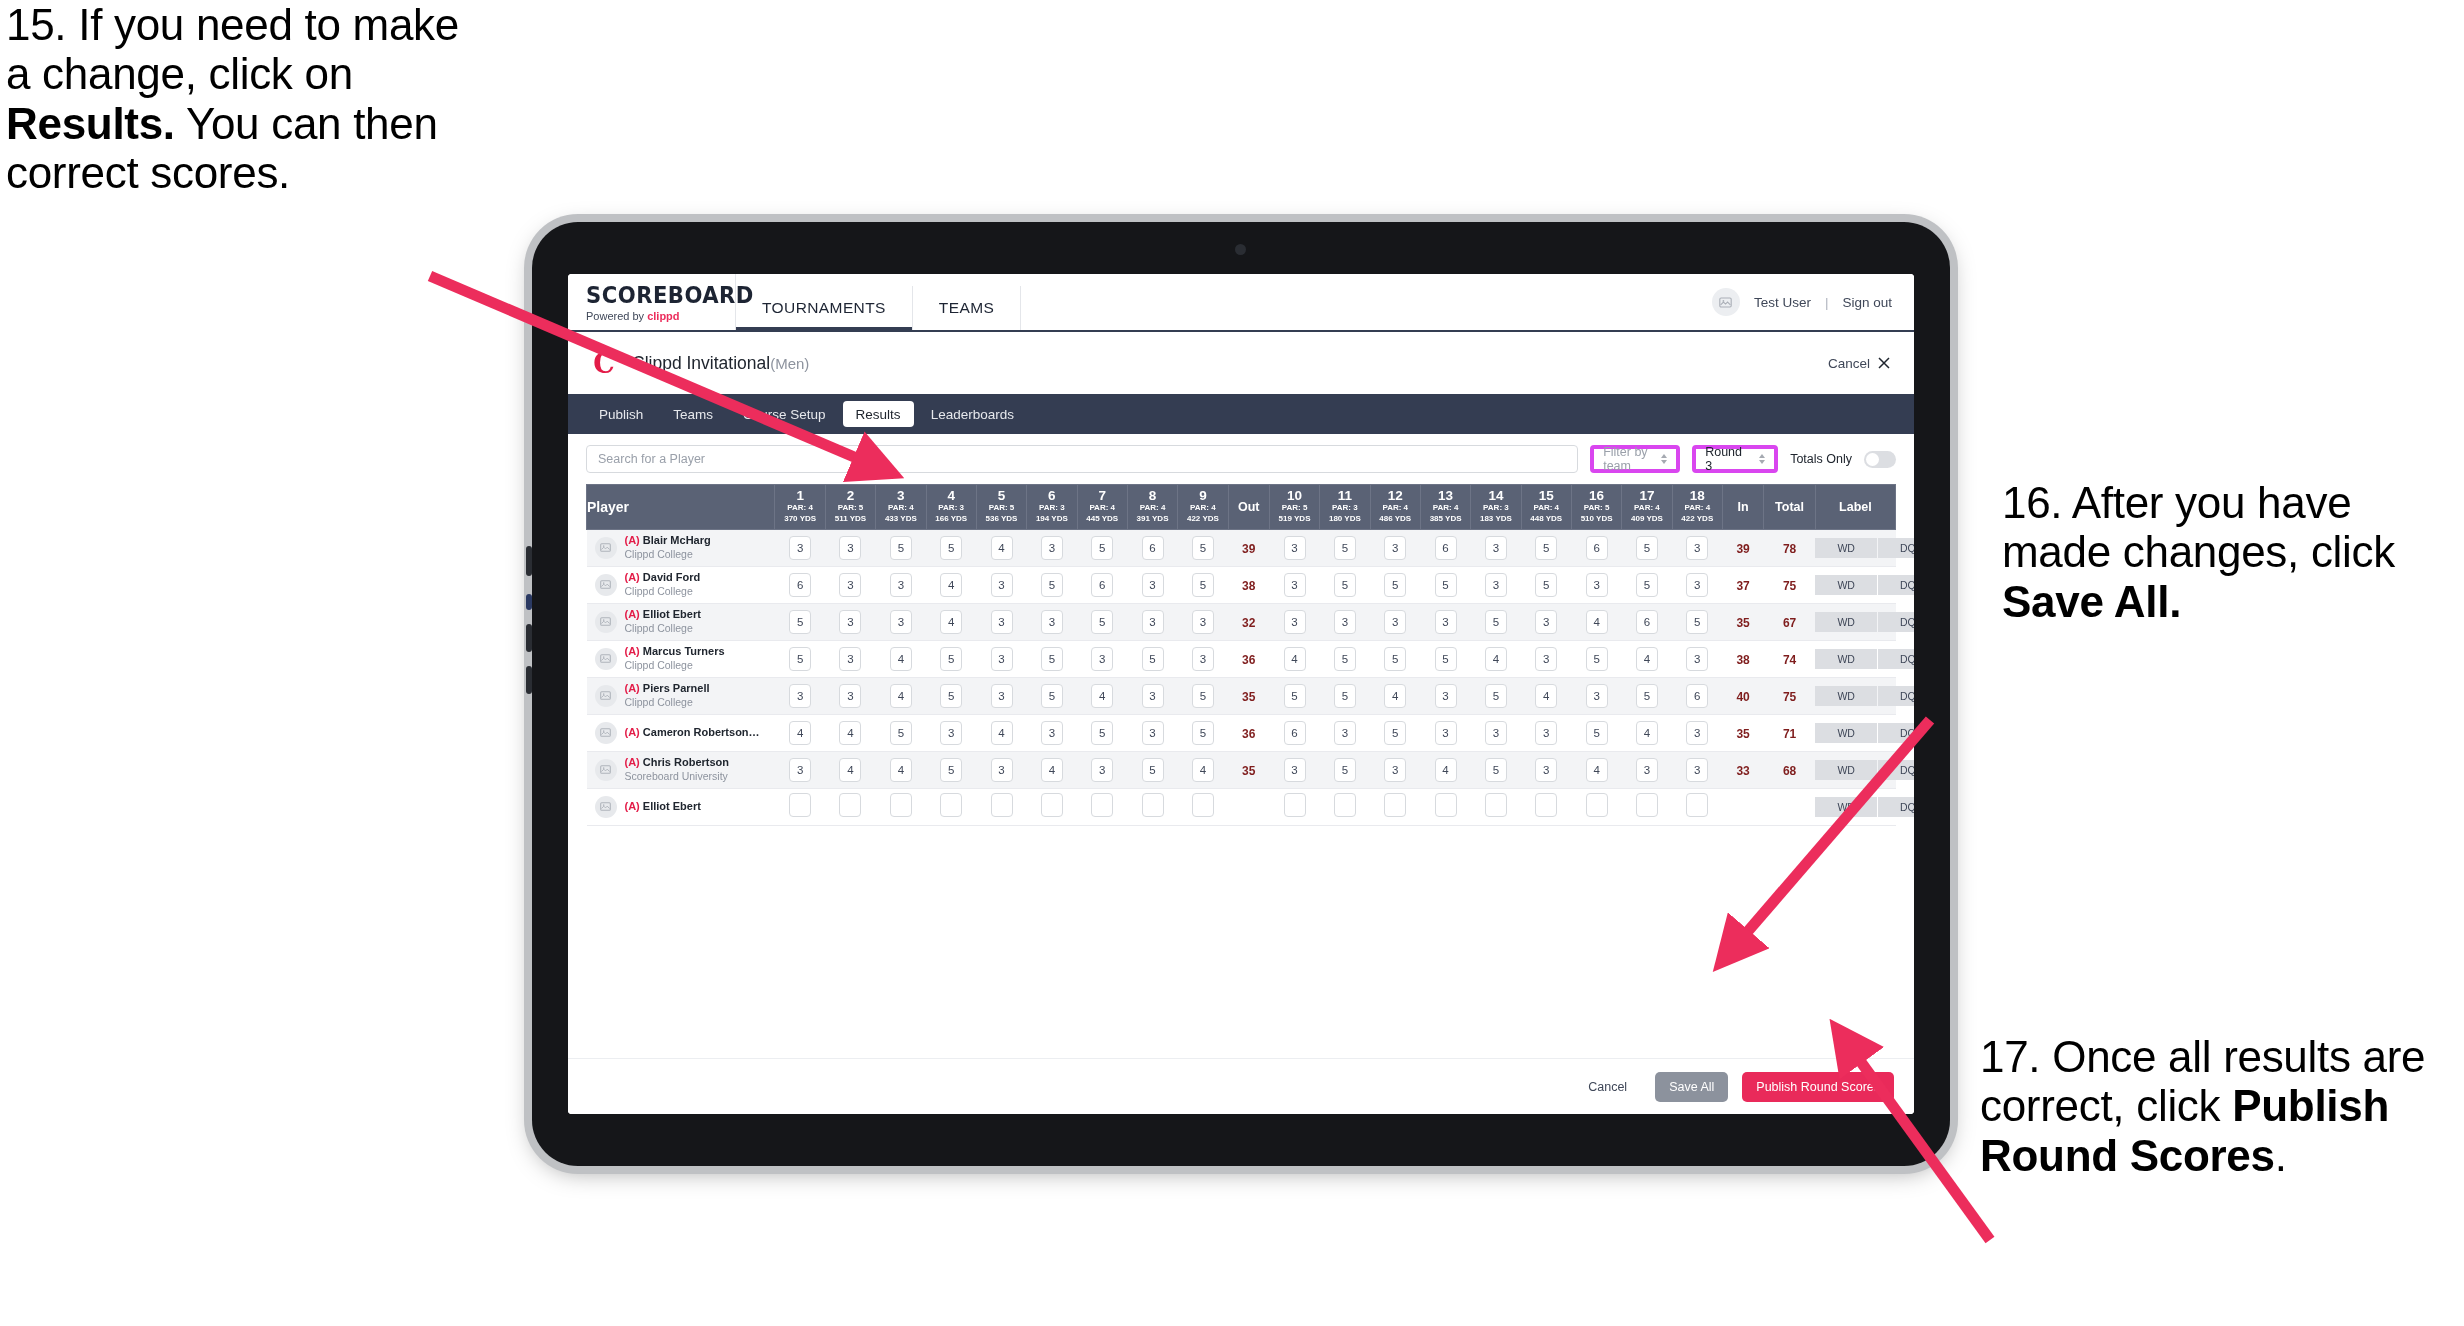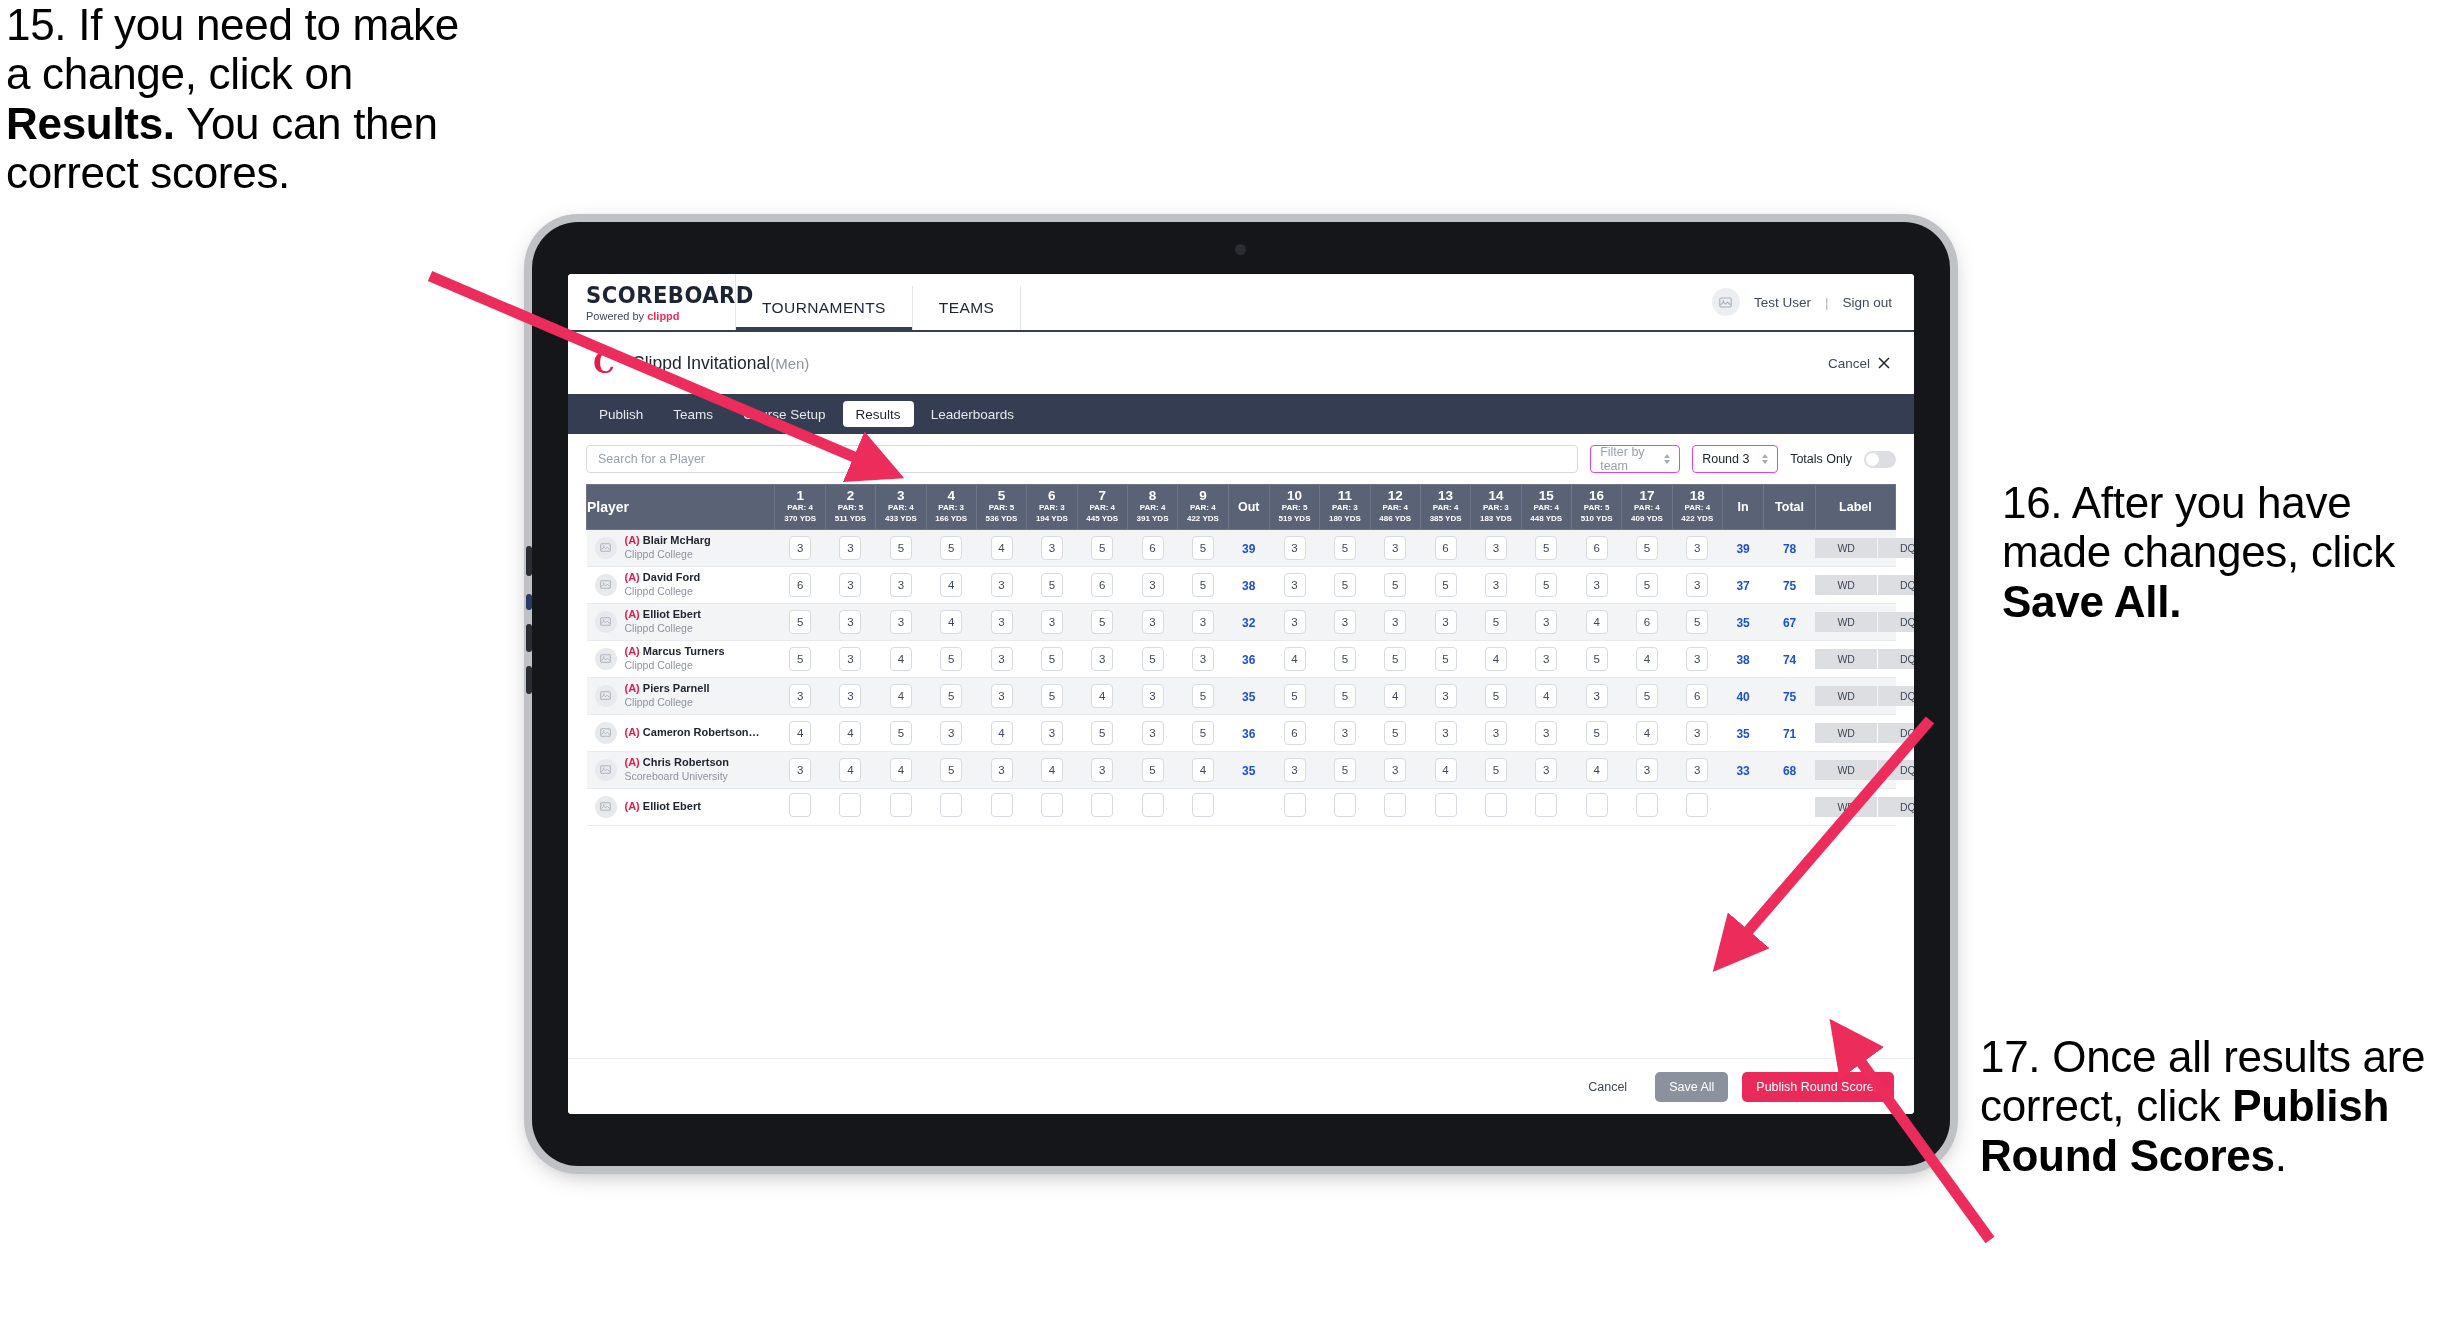--- a/index.html
+++ b/index.html
@@ -97,21 +97,21 @@
   .tab { height:26px; padding: 0 13px; display:flex; align-items:center;
          font-size:13.5px; color:#e6e8ec; border-radius:4px; cursor:pointer; }
   .tab.active { background:#fff; color:#20262f; font-weight:400; }
 
   
   .filterbar { height:50px; background:#fff; display:flex; align-items:center;
                padding: 0 18px; gap:12px; }
   .searchbox { flex:1; height:28px; border:1px solid #d7dade; border-radius:4px;
                display:flex; align-items:center; padding:0 11px;
                font-size:12.5px; color:#9aa0aa; background:#fff; }
-  .selbox { height:28px; border:1px solid #d946ef; border-radius:4px;
+  .selbox { height:28px; border:4px solid #d946ef; border-radius:4px;
             display:flex; align-items:center; justify-content:space-between;
             padding:0 9px; font-size:12.5px; background:#fff; gap:10px; }
   .selbox.ph { width:90px; color:#9aa0aa; }
   .selbox.rd { width:86px; color:#20262f; }
   .chev { display:flex; flex-direction:column; gap:2px; opacity:.55; }
   .chev i { width:0;height:0;border-left:3.5px solid transparent;
             border-right:3.5px solid transparent; }
   .chev i.u { border-bottom:4px solid #5c6472; }
   .chev i.d { border-top:4px solid #5c6472; }
   .totals-label { font-size:12.5px; color:#20262f; }
@@ -144,21 +144,21 @@
   .plwrap { display:flex; align-items:center; gap:8px; }
   .plav { width:22px; height:22px; border-radius:50%; background:#e7e9ec;
           flex:none; display:flex; align-items:center; justify-content:center; }
   .plav svg { opacity:.4; }
   .plname { font-size:11px; font-weight:700; color:#20262f; line-height:1.25; }
   .plname .amt { color:#e31c48; font-weight:700; }
   .plteam { font-size:10.5px; color:#8d939e; line-height:1.3; }
   .cell-in { width:22px; height:24px; border:1px solid #d7dade; border-radius:4px;
              background:#fff; display:inline-flex; align-items:center;
              justify-content:center; font-size:11.5px; color:#3f4758; }
-  .aggv { font-size:12px; font-weight:700; color:#1d4ed8; }
+  .aggv { font-size:12px; font-weight:700; color:#7f1d1d; }
   .lblbox { display:inline-flex; gap:1px; }
   .lblbtn { background:#dcdee2; color:#3f4758; font-size:10.5px;
             padding:4px 22px; cursor:pointer; }
 
   
   .footer { height:56px; background:#fff; display:flex; align-items:center;
             justify-content:flex-end; gap:14px; padding-right:20px;
             border-top:1px solid #eceef1; }
   .btn { border-radius:5px; font-size:12.5px; padding:8px 14px; cursor:pointer;
          border:none; font-family:"Liberation Sans", sans-serif; }

